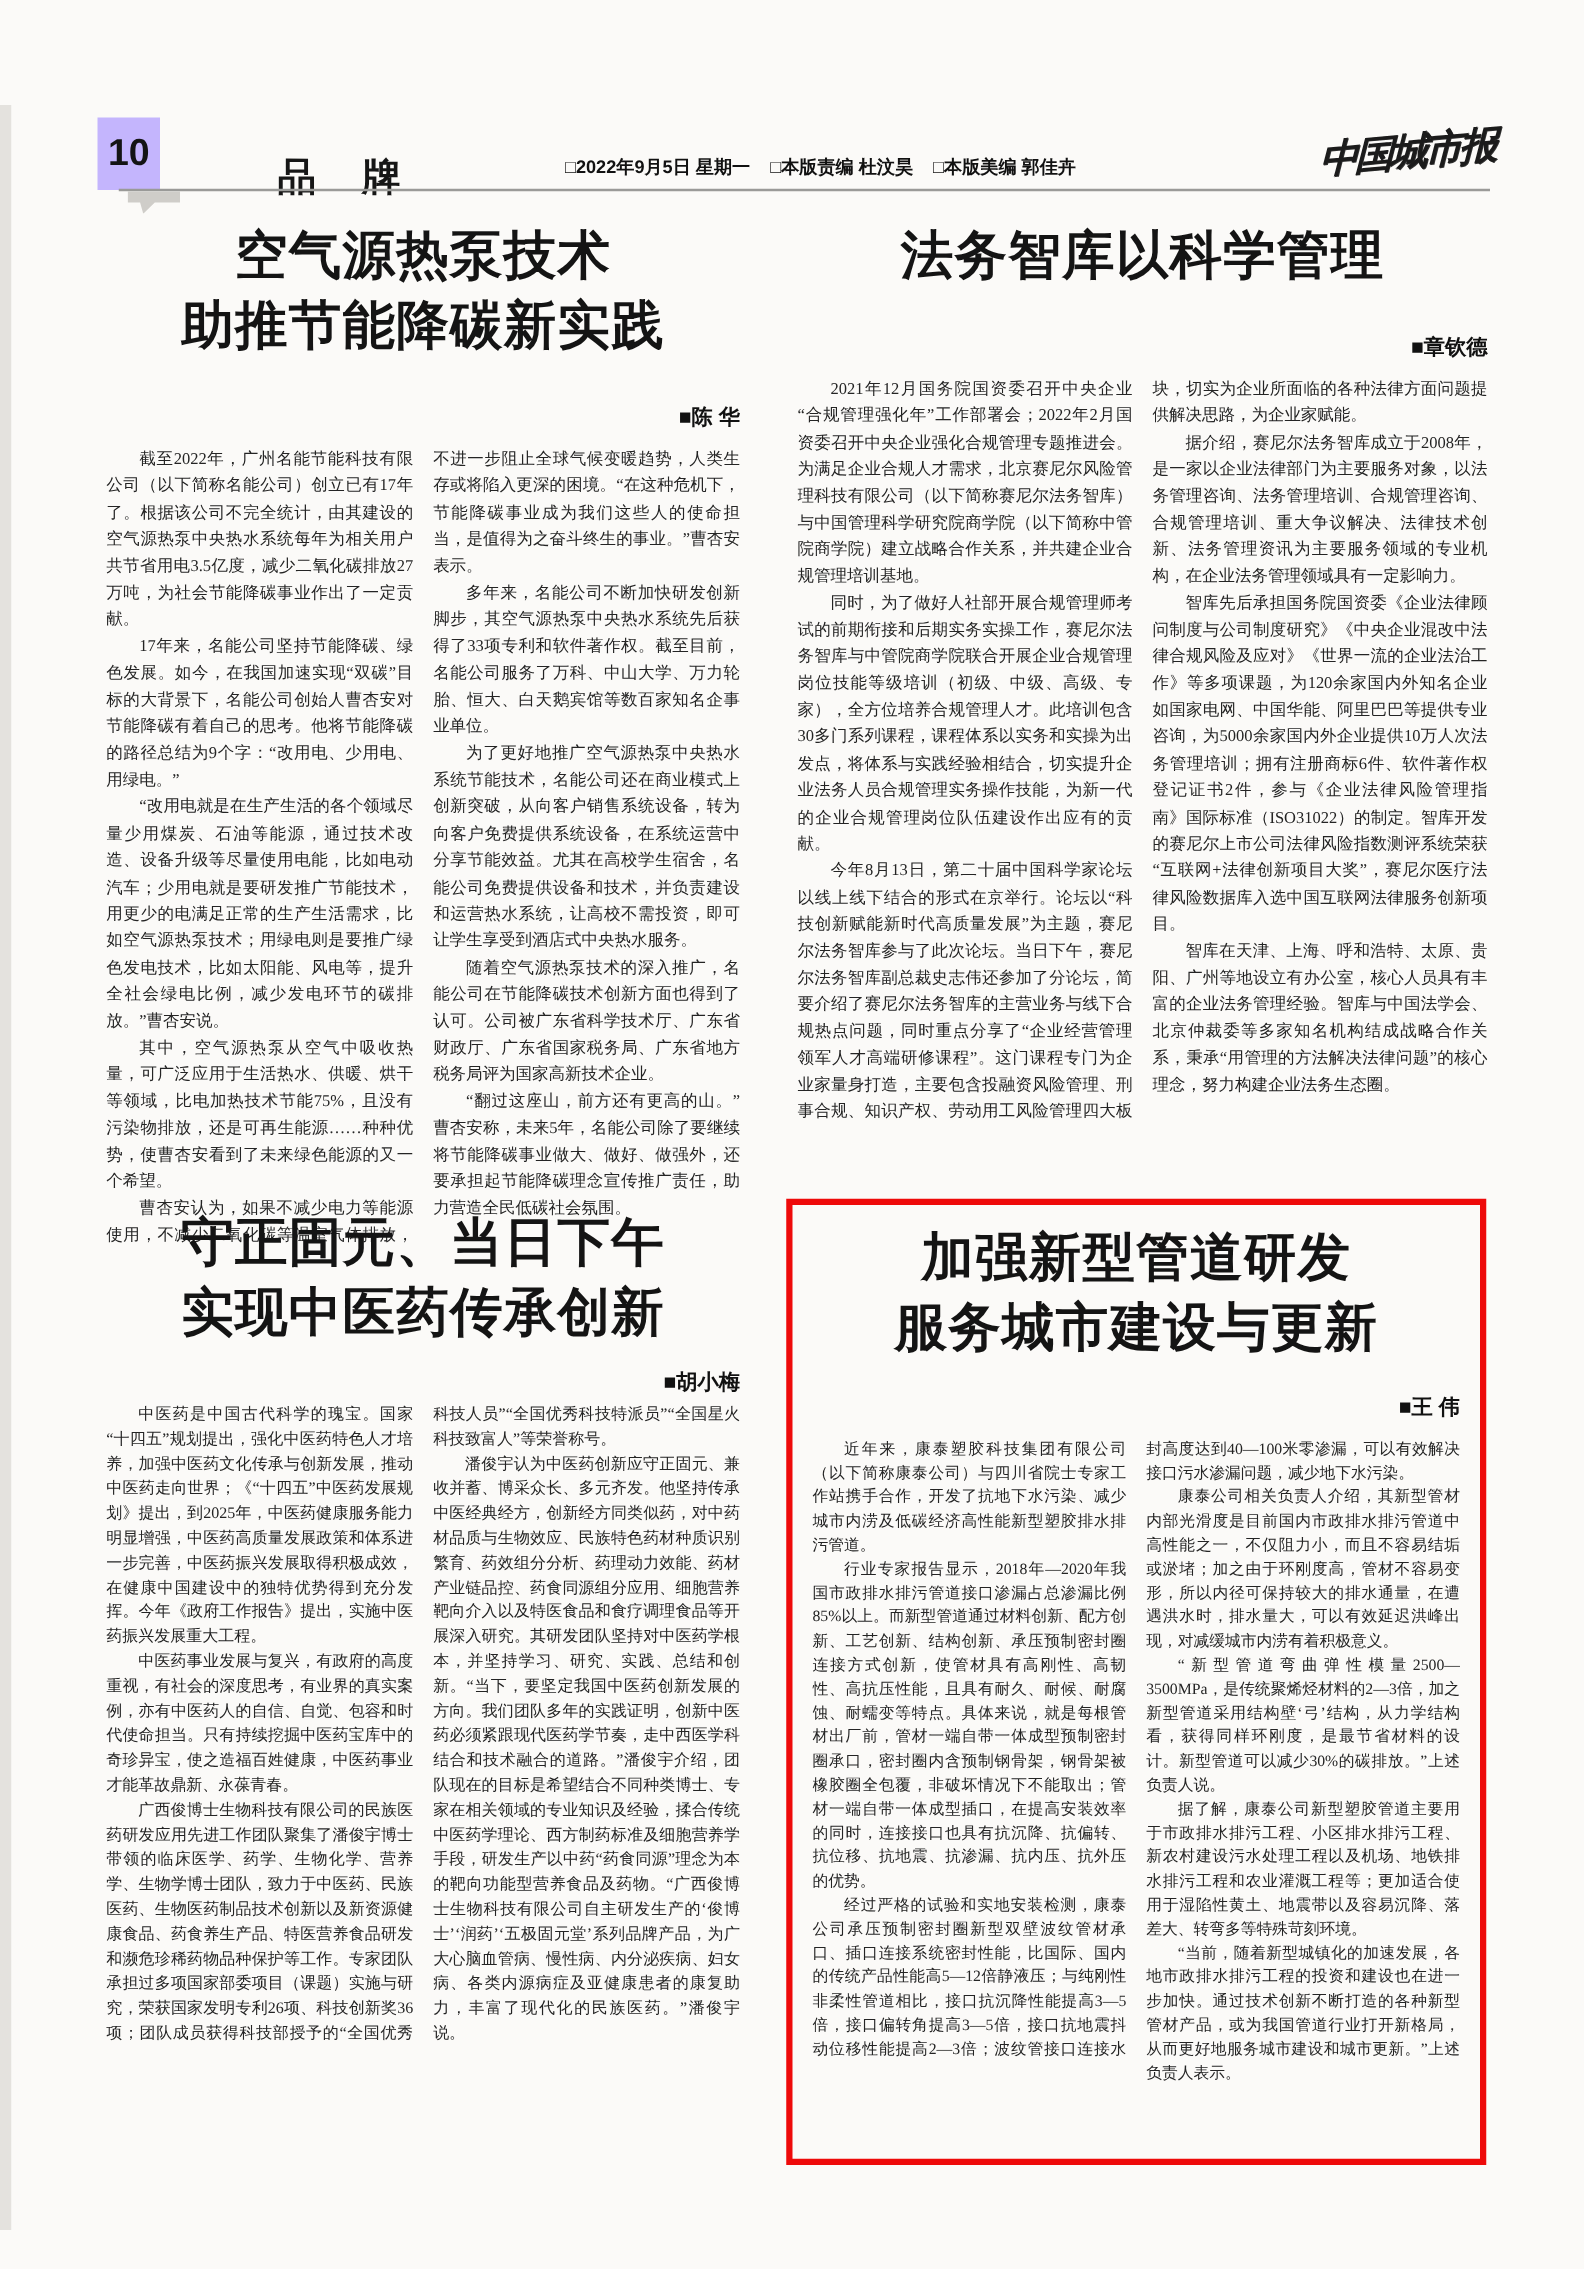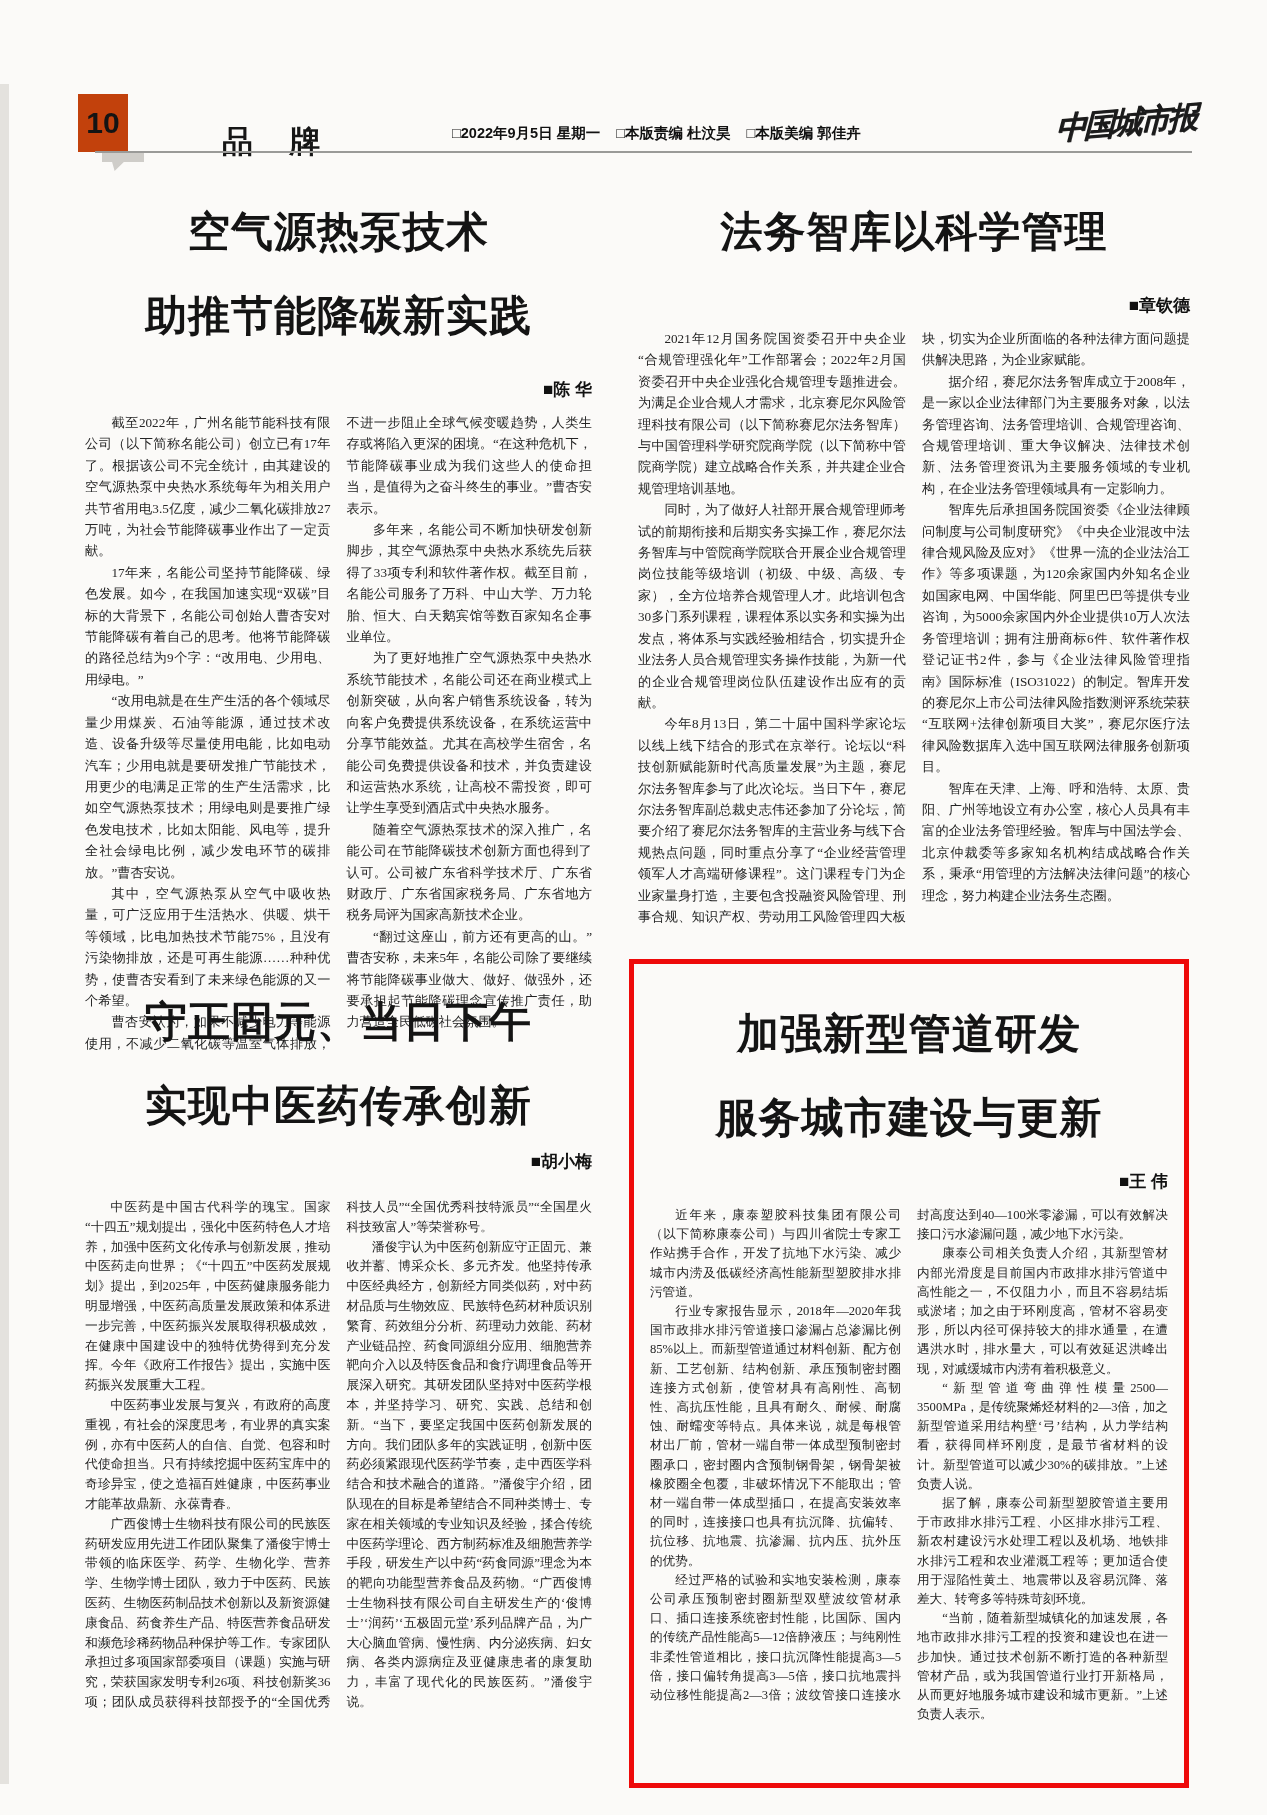--- a/index.html
+++ b/index.html
@@ -7,21 +7,21 @@
     width:1267px;height:1815px;position:relative;
     background:#fbfaf8;
     font-family:"Liberation Serif","DejaVu Serif",serif;
     color:#1c1c1c;
     overflow:hidden;
   }
   .edge-shadow{position:absolute;left:0;top:84px;width:9px;height:1700px;background:#e4e2de;}
   
   .pagenum-box{
     position:absolute;left:78px;top:94px;width:50px;height:58px;
-    background:#c2410c;display:flex;align-items:center;justify-content:center;
+    background:#c4b5fd;display:flex;align-items:center;justify-content:center;
     font-family:"Liberation Sans","DejaVu Sans",sans-serif;
     font-weight:700;font-size:30px;color:#141414;
   }
   .pagenum-tab{
     position:absolute;left:102px;top:153px;width:42px;height:18px;background:#cfcdc9;
     clip-path:polygon(0 0,100% 0,100% 50%,52% 50%,30% 100%,24% 50%,0 50%);
   }
   .section-title{
     position:absolute;left:222px;top:105px;
     font-family:"Liberation Sans","DejaVu Sans",sans-serif;
@@ -46,35 +46,35 @@
   .art{position:absolute;}
   .art1{left:85px;top:176px;width:507px;}
   .art2{left:638px;top:176px;width:552px;}
   .art3{left:85px;top:966px;width:507px;}
   .art4-box{left:629px;top:959px;width:518px;border:5px solid #ee0a0a;padding:14px 16px 20px;background:#fbfaf8;}
   .headline{
     font-family:"Liberation Sans","DejaVu Sans",sans-serif;
     font-weight:700;font-size:42px;line-height:56px;letter-spacing:1px;
     text-align:center;color:#141414;margin:0;
   }
-  .headline span{display:block;margin-top:28px;}
+  .headline span{display:block;}
   .byline{
     font-family:"Liberation Sans","DejaVu Sans",sans-serif;
     font-weight:700;font-size:17px;color:#111;
     margin-top:34px;height:22px;text-align:right;
   }
   .art3 .byline{margin-top:16px;}
   .art4-box .byline{margin-top:24px;}
   .art-body{
     margin-top:12px;column-count:2;column-gap:16px;column-fill:balance;
     text-align:justify;overflow:hidden;color:#242424;
   }
   .art1 .art-body{height:650px;font-size:13.2px;line-height:21.4px;}
   .art2 .art-body{height:652px;font-size:13.2px;line-height:21.4px;}
-  .art3 .art-body{height:545px;font-size:12.8px;line-height:19.8px;margin-top:26px;}
+  .art3 .art-body{height:545px;font-size:12.8px;line-height:19.8px;margin-top:6px;}
   .art4-box .art-body{height:557px;font-size:12.6px;line-height:19.2px;margin-top:14px;}
   .para{margin:0;text-indent:2em;}
 </style>
 </head>
 <body>
 
 <div class="edge-shadow"></div>
 
 <header>
   <div class="pagenum-box">

